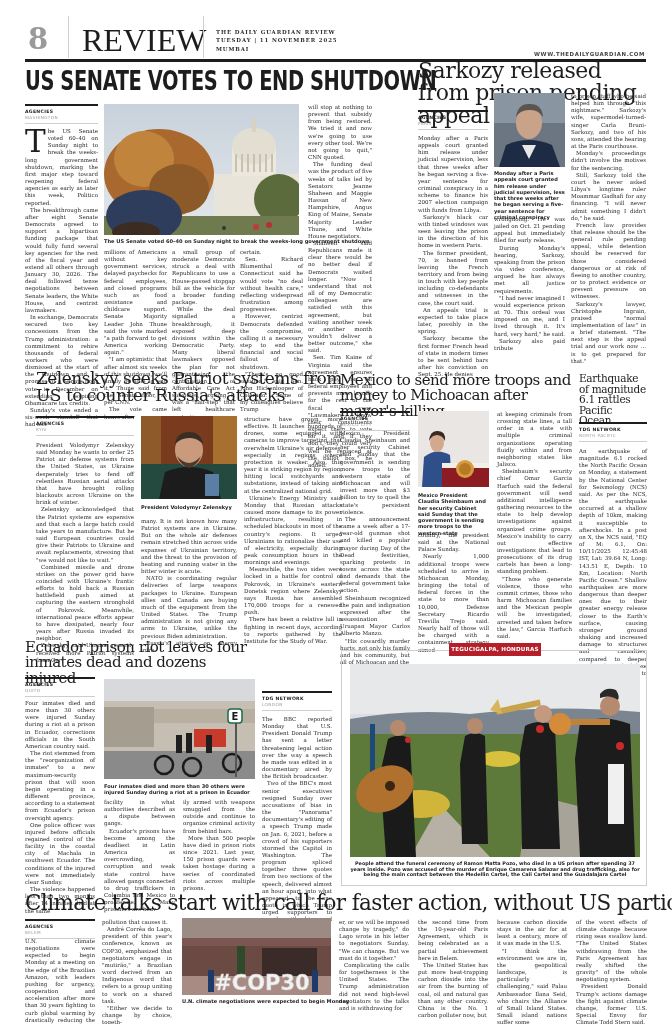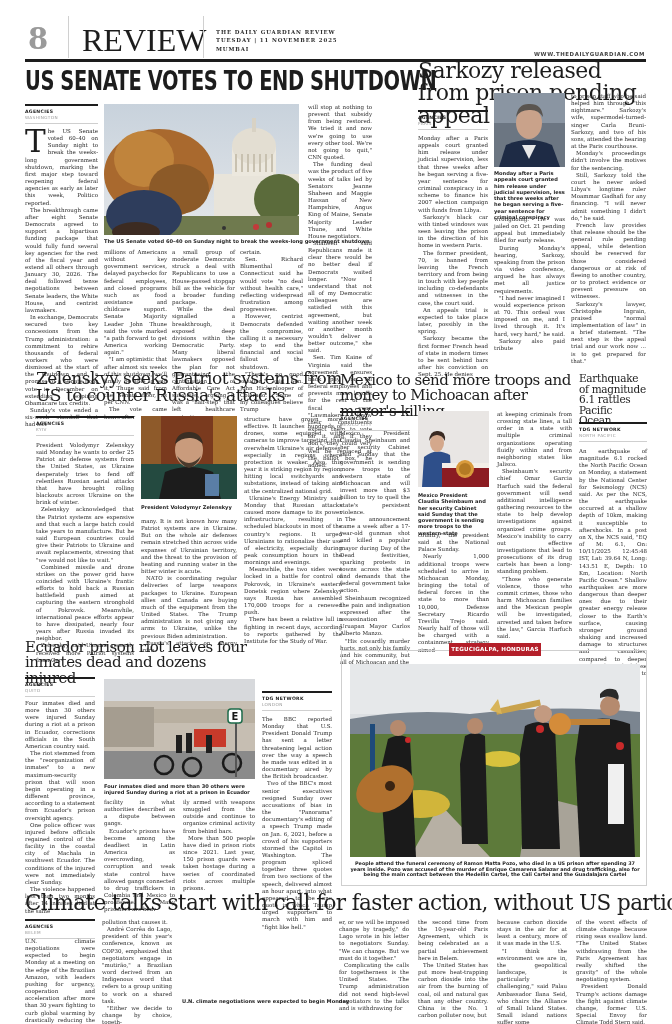--- a/index.html
+++ b/index.html
@@ -390,20 +390,35 @@
   </div>
   <div class="body-text" style="position:absolute;left:0;top:46px;width:70px;">
     <p class="noind">U.N. climate negotiations were expected to begin Monday at a meeting on the edge of the Brazilian Amazon, with leaders pushing for urgency, cooperation and acceleration after more than 30 years fighting to curb global warming by drastically reducing the carbon</p>
   </div>
   <div class="body-text" style="position:absolute;left:77px;top:27px;width:70px;">
     <p class="noind">pollution that causes it.</p>
     <p>André Corrêa do Lago, president of this year's conference, known as COP30, emphasized that negotiators engage in "mutirão," a Brazilian word derived from an Indigenous word that refers to a group uniting to work on a shared task.</p>
     <p>"Either we decide to change by choice, togeth-</p>
   </div>
 
+  <div class="photo" style="position:absolute;left:157px;top:26px;width:149px;height:77px;">
+    <svg width="149" height="77" viewBox="0 0 149 77">
+      <rect width="149" height="77" fill="#6b4a44"></rect>
+      <rect x="0" y="0" width="149" height="20" fill="#9c8a84"></rect>
+      <g fill="#7c5650">
+          <rect x="0" y="20" width="149" height="8"></rect>
+        </g>
+      <rect x="80" y="30" width="55" height="30" fill="#3a2a28"></rect>
+      <rect x="55" y="28" width="8" height="36" fill="#2e4a2a"></rect>
+      <rect x="0" y="58" width="149" height="19" fill="#a88c84"></rect>
+      <text x="80" y="72" text-anchor="middle" font-family="DejaVu Sans, sans-serif" font-weight="bold" font-size="21" fill="#f2f2f2" stroke="#ccc" stroke-width="0.5">#COP30</text>
+      <rect x="26" y="52" width="6" height="22" fill="#1e3a6a"></rect>
+      <rect x="130" y="52" width="6" height="22" fill="#1e3a6a"></rect>
+    </svg>
+  </div>
   <div class="caption" style="position:absolute;left:157px;top:106px;width:149px;white-space:nowrap;">U.N. climate negotiations were expected to begin Monday</div>
 
   <div class="body-text" style="position:absolute;left:314px;top:27px;width:70px;">
     <p class="noind">er, or we will be imposed change by tragedy," do Lago wrote in his letter to negotiators Sunday. "We can change. But we must do it together."</p>
     <p>Complicating the calls for togetherness is the United States. The Trump administration did not send high-level negotiators to the talks and is withdrawing for</p>
   </div>
   <div class="body-text" style="position:absolute;left:393px;top:27px;width:70px;">
     <p class="noind">the second time from the 10-year-old Paris Agreement, which is being celebrated as a partial achievement here in Belem.</p>
     <p>The United States has put more heat-trapping carbon dioxide into the air from the burning of coal, oil and natural gas than any other country. China is the No. 1 carbon polluter now, but</p>
   </div>

